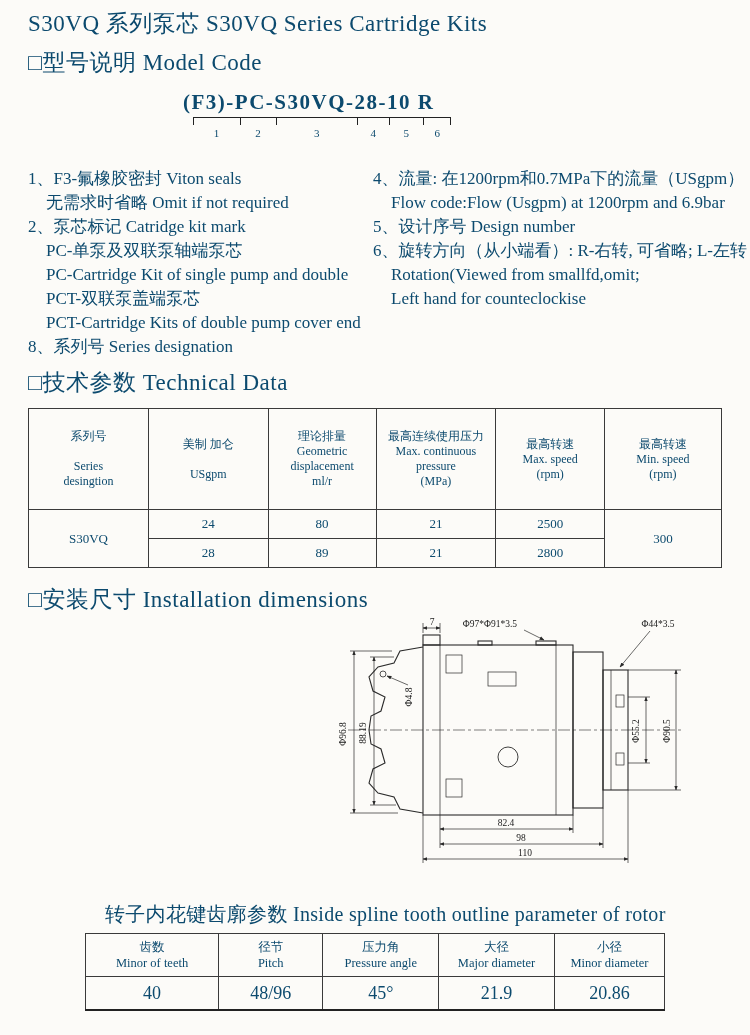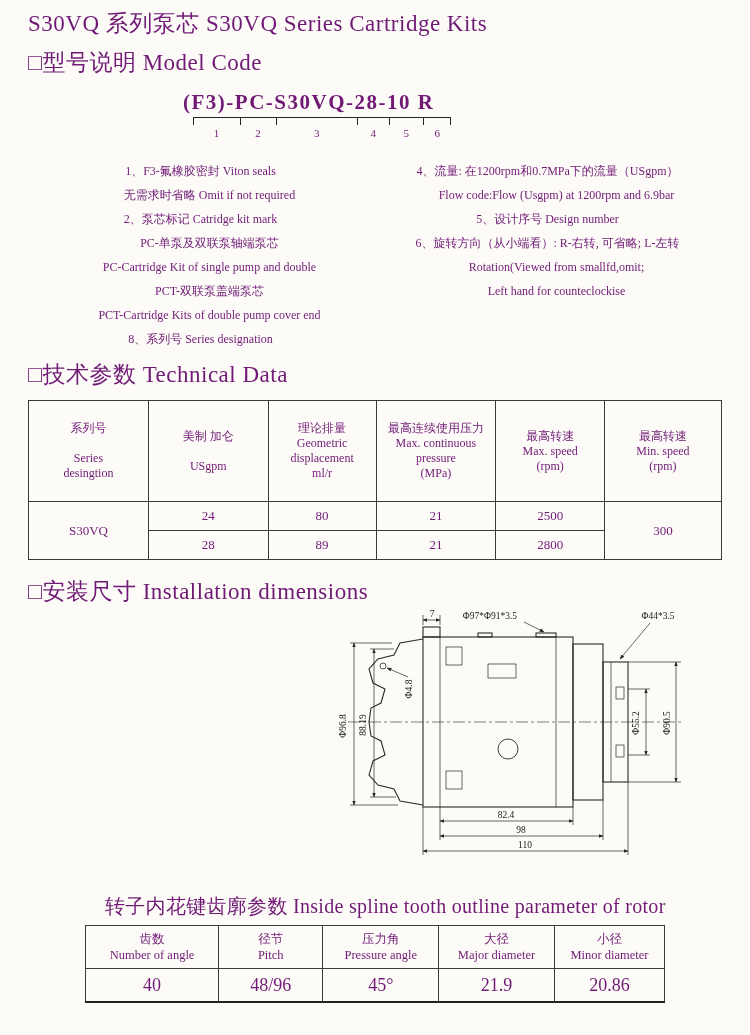--- a/index.html
+++ b/index.html
@@ -1,33 +1,33 @@
 <!DOCTYPE html>
 <html><head>
 <meta charset="utf-8">
 <style>
   html,body{margin:0;padding:0;}
   body{background:#fcfbf8;}
   .page{
     width:750px;height:1035px;box-sizing:border-box;
     padding:8px 28px 0 28px;
-    background:#fcfbf8;color:#701a75;
+    background:#fcfbf8;color:#0c4a6e;
     font-family:"Liberation Serif","DejaVu Serif",serif;
     overflow:hidden;position:relative;
   }
   .title{font-size:23px;letter-spacing:.5px;}
   .h2{font-size:23px;margin-top:8px;letter-spacing:.5px;font-family:Liberation Serif, serif;}
   .code-wrap{margin-top:12px;margin-left:155px;}
   .code{font-size:21px;font-weight:bold;letter-spacing:1.5px;}
   .ruler{display:flex;width:258px;margin-left:10px;margin-top:2px;
          border-top:1px solid #222;position:relative;}
   .ruler::after{content:"";position:absolute;right:0;top:0;height:7px;border-right:1px solid #222;}
   .rc{position:relative;text-align:center;font-size:11px;padding-top:9px;}
   .rc::before{content:"";position:absolute;left:0;top:0;height:7px;border-left:1px solid #222;}
-  .notes{display:flex;margin-top:20px;font-size:12px;line-height:24px;text-align:center;}
+  .notes{display:flex;margin-top:28px;font-size:17px;line-height:24px;}
   .notes .col{width:345px;}
   .notes .col.right{flex:1;}
   .nl{white-space:nowrap;}
   .ind{padding-left:18px;}
   table{border-collapse:collapse;}
   .tech{width:100%;margin-top:10px;}
   .tech th,.tech td{border:1px solid #3a3a3a;text-align:center;vertical-align:middle;}
   .tech th{font-weight:normal;font-size:12px;white-space:pre-line;height:92px;padding:4px 3px;line-height:15px;}
   .tech td{font-size:13px;height:26px;}
   .h2.install{margin-top:16px;}
@@ -201,21 +201,21 @@
       </g>
     </svg>
   </div>
 
   <div class="rotor-heading">转子内花键齿廓参数  Inside spline tooth outline  parameter of rotor</div>
 
   <table class="rotor">
     <thead>
       <tr>
         <th style="width:23%">齿数
-Number of angle</th>
+Minor of teeth</th>
         <th style="width:18%">径节
 Pitch</th>
         <th style="width:20%">压力角
 Pressure angle</th>
         <th style="width:20%">大径
 Major diameter</th>
         <th style="width:19%">小径
 Minor diameter</th>
       </tr>
     </thead>

